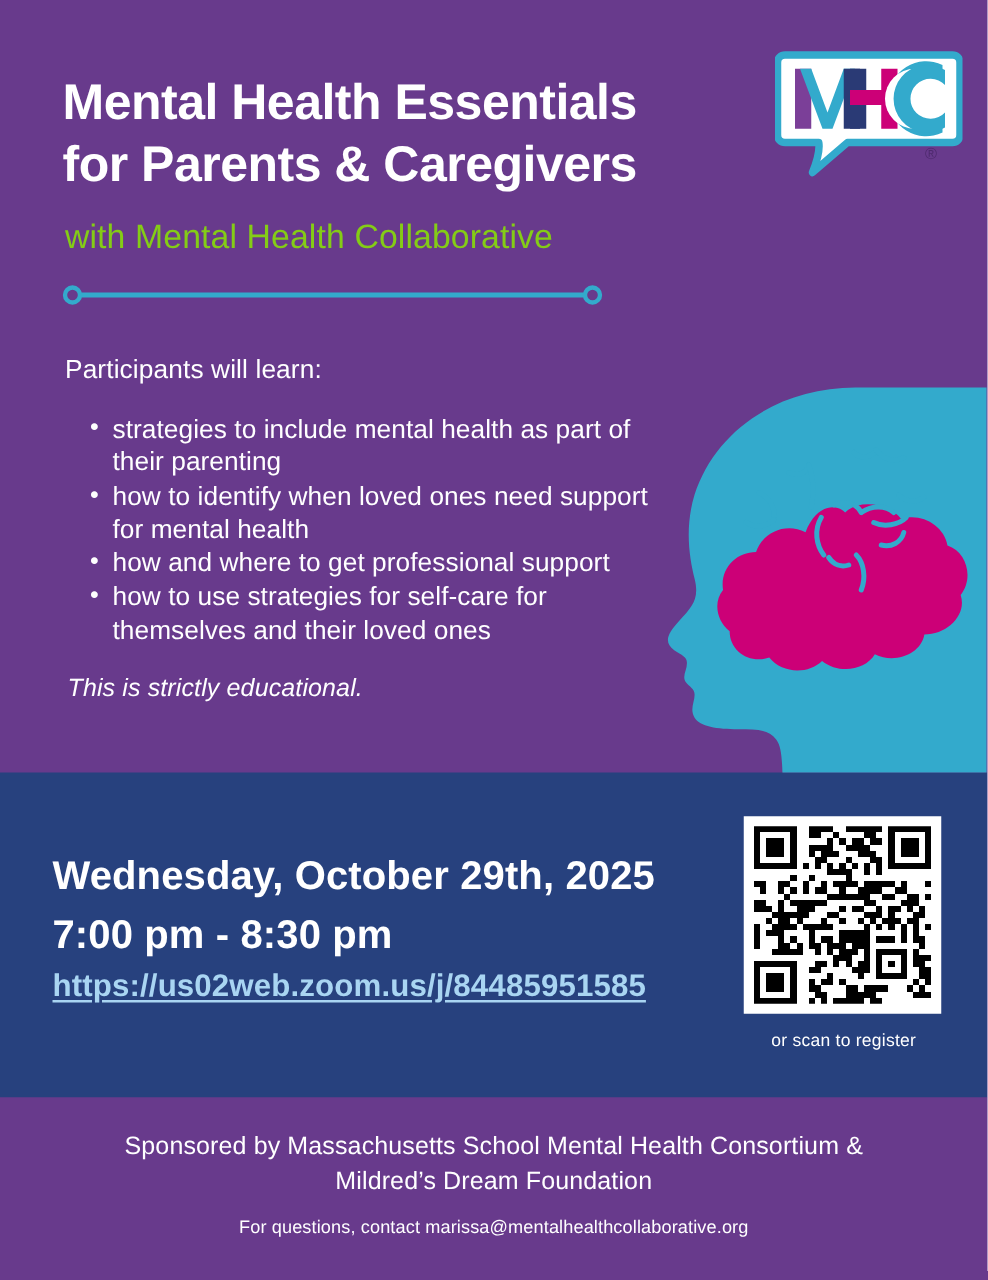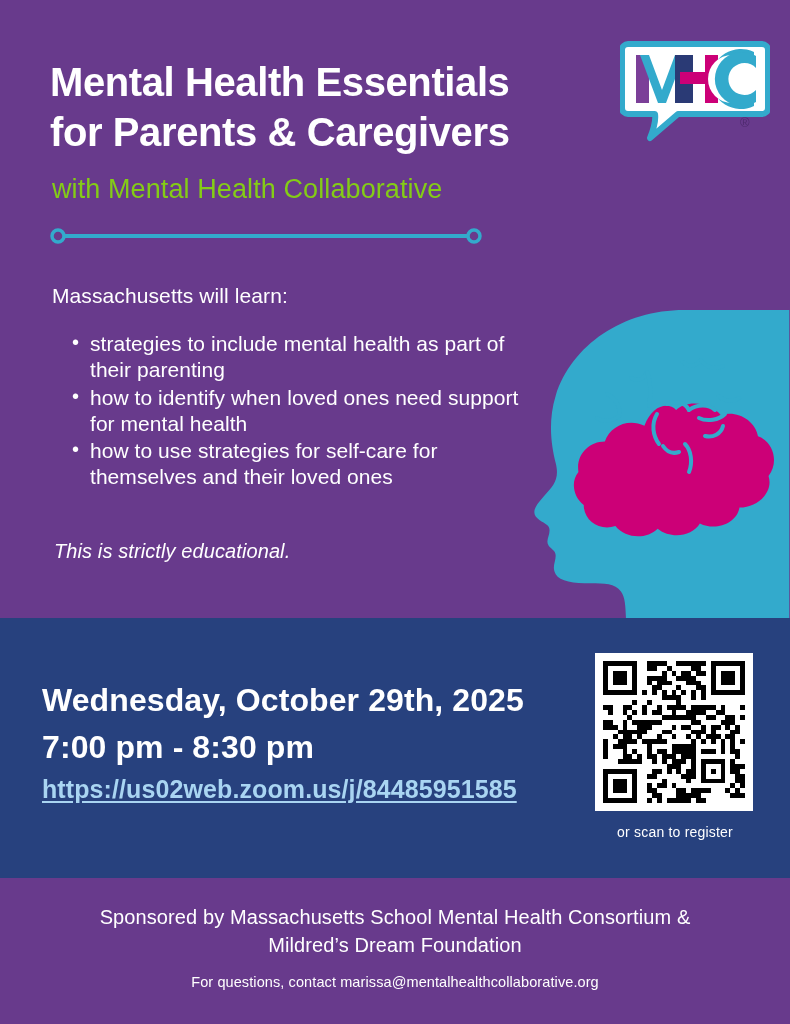--- a/index.html
+++ b/index.html
@@ -236,24 +236,25 @@
   </div>
 
   <div class="divider">
     <svg width="432" height="16" viewBox="0 0 432 16">
       <line x1="8" y1="8" x2="424" y2="8" stroke="#33AACC" stroke-width="4"></line>
       <circle cx="8" cy="8" r="6" fill="#683A8C" stroke="#33AACC" stroke-width="3.5"></circle>
       <circle cx="424" cy="8" r="6" fill="#683A8C" stroke="#33AACC" stroke-width="3.5"></circle>
     </svg>
   </div>
 
-  <div class="learn-intro">Massachusetts will learn:</div>
+  <div class="learn-intro">Participants will learn:</div>
   <ul class="learn-list">
     <li>strategies to include mental health as part of their parenting</li>
     <li>how to identify when loved ones need support for mental health</li>
+    <li>how and where to get professional support</li>
     <li>how to use strategies for self-care for themselves and their loved ones</li>
   </ul>
   <div class="note-italic">This is strictly educational.</div>
 
   <div class="head-graphic">
     <svg width="263" height="322" viewBox="0 0 263 322">
       <path d="M263 322 L263 0 L160 0 C100 0 50 34 34 84 C26 110 30 134 34 150
                C38 166 32 172 22 183 C12 194 10 200 18 206
                C24 210 28 211 28 216 C28 222 24 226 27 231
                C30 235 34 236 34 241 C34 247 30 252 34 259

